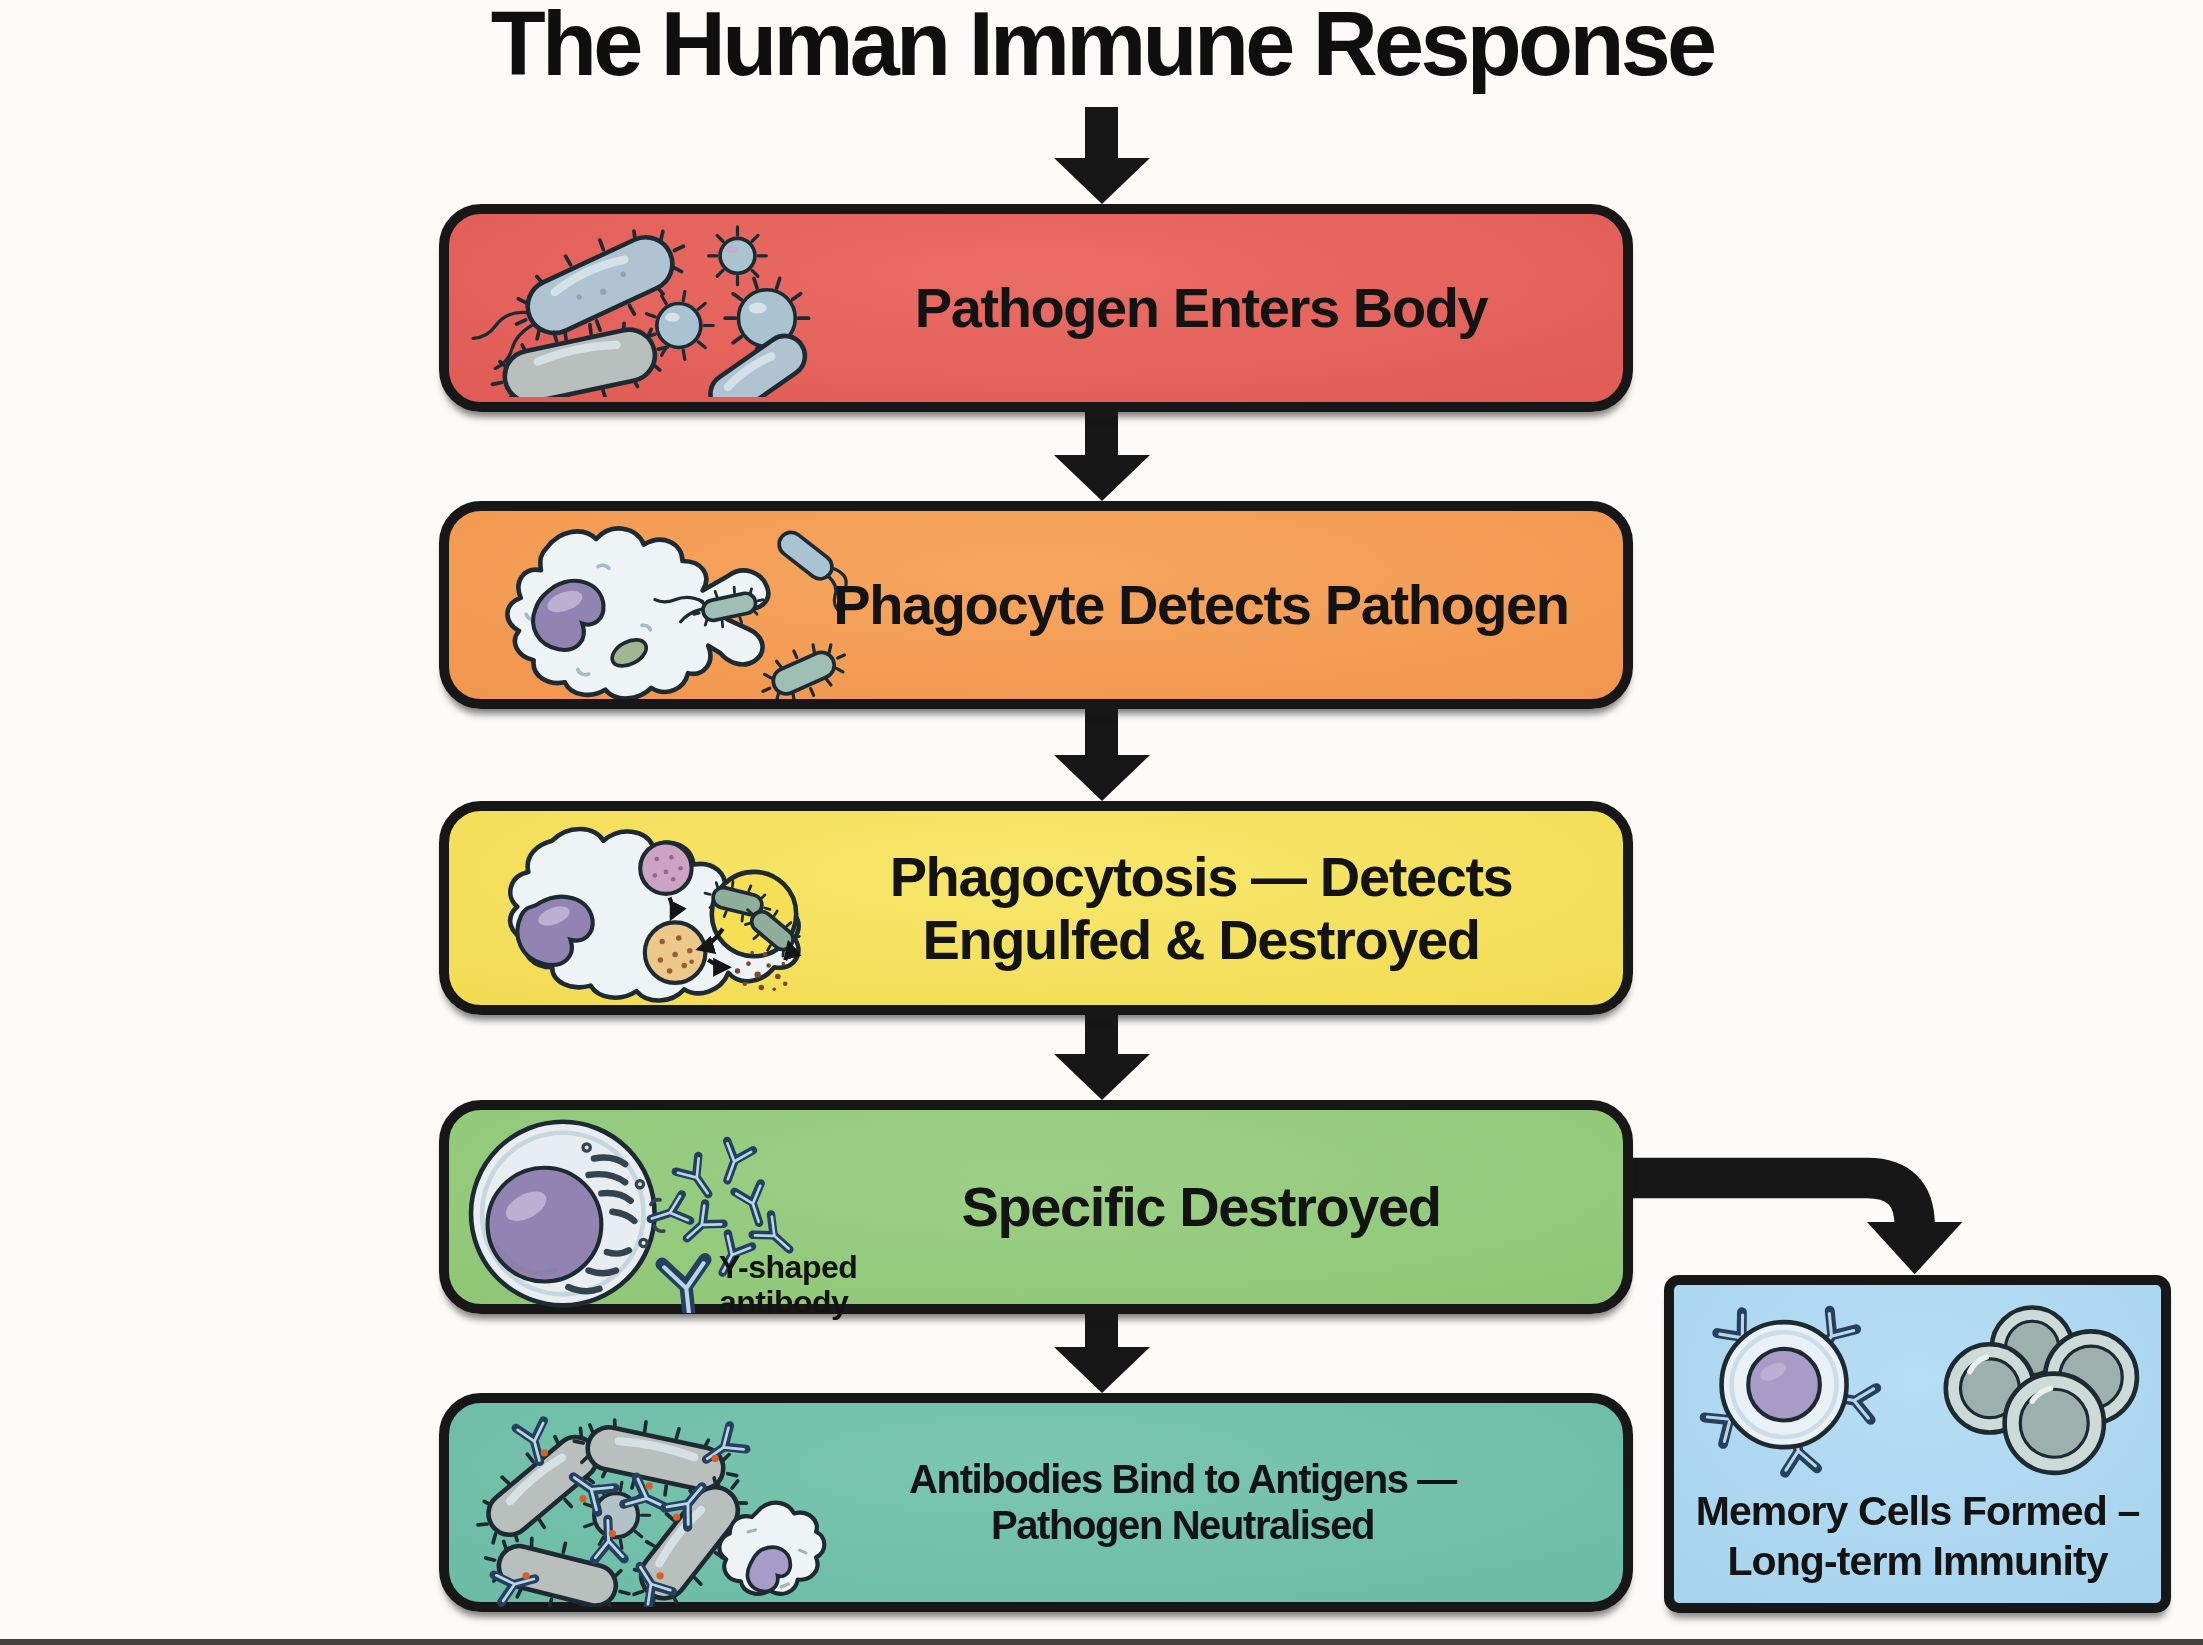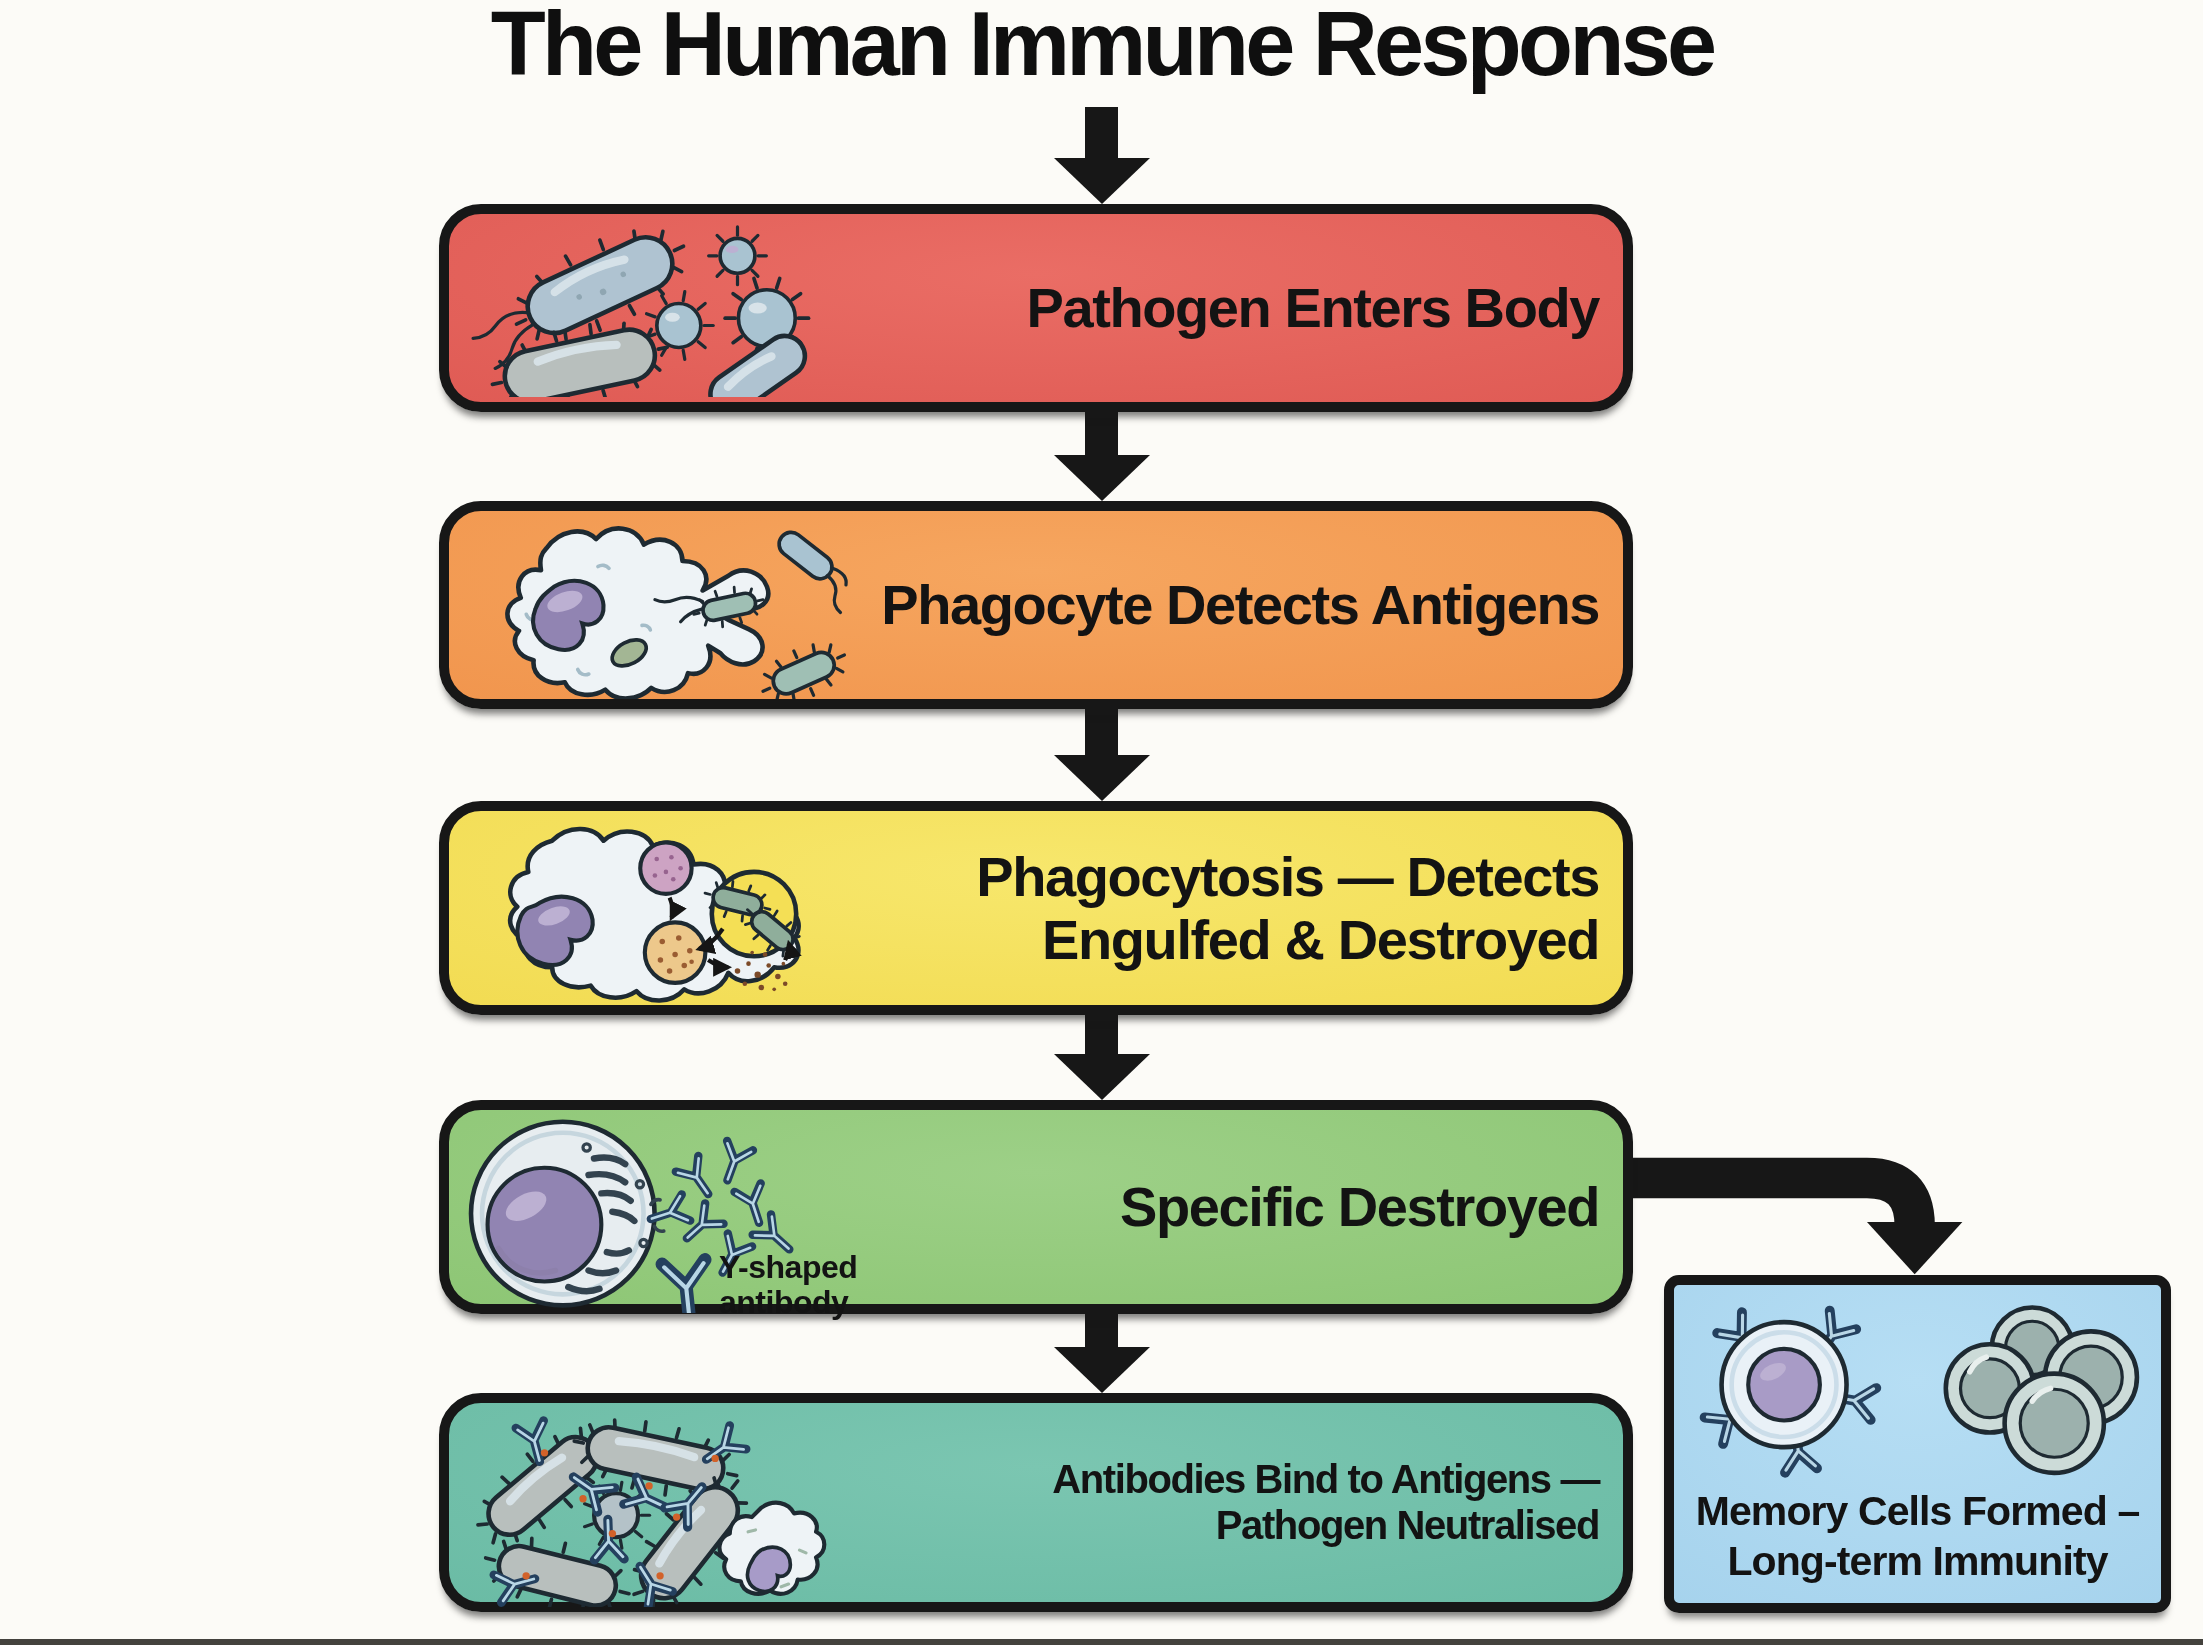--- a/index.html
+++ b/index.html
@@ -14,21 +14,21 @@
   .box1{top:204px;height:208px;background:radial-gradient(120% 150% at 50% 32%,#ea6d65 0%,#dd5751 75%)}
   .box2{top:501px;height:208px;background:radial-gradient(120% 150% at 50% 32%,#f6a65f 0%,#f0924a 75%)}
   .box3{top:801px;height:214px;background:radial-gradient(120% 150% at 50% 32%,#f7e76c 0%,#f1d94d 75%)}
   .box4{top:1100px;height:214px;background:radial-gradient(120% 150% at 50% 32%,#9dd087 0%,#8ac471 75%)}
   .box5{top:1393px;height:219px;background:radial-gradient(120% 150% at 50% 32%,#7bc6b1 0%,#67b9a2 75%)}
   .memory-box{position:absolute;left:1664px;top:1275px;width:507px;height:338px;box-sizing:border-box;
               border:10px solid #171717;border-radius:15px;
               background:radial-gradient(130% 140% at 50% 30%,#b6def4 0%,#a2d0eb 80%);
               box-shadow:0 9.2px 7.3px -4.6px rgba(25,25,25,.5)}
   .label{position:absolute;left:354px;right:24px;top:0;bottom:0;display:flex;flex-direction:column;
-         justify-content:center;text-align:right;font-weight:700;font-size:56px;line-height:1.13;
+         justify-content:center;text-align:center;font-weight:700;font-size:56px;line-height:1.13;
          letter-spacing:-1.4px;color:#131313}
   .box5 .label{left:317px;font-size:40px}
   .memory-label{position:absolute;left:7.3px;right:7.3px;bottom:16.5px;text-align:center;font-weight:700;
                 font-size:41px;line-height:1.22;letter-spacing:-0.9px;color:#131313}
   .annotation{position:absolute;left:270px;top:140px;font-size:32px;font-weight:700;line-height:1.08;
               letter-spacing:-0.5px;color:#131313}
   .illus{position:absolute}
   
   .varrow{position:absolute;left:1054px;width:96px}
   .varrow .stem{position:absolute;left:31px;top:0;width:33px;height:calc(100% - 44px);background:#171717}
@@ -242,21 +242,21 @@
           <line x1="347.2716212591735" y1="165.30177171808248" x2="342.3324756464599" y2="159.00853402859286"></line>
           <line x1="364.4753721030977" y1="155.0994090336119" x2="361.2214789584913" y2="147.79104537247107"></line>
           <line x1="383.5687613735474" y1="149.14124374450003" x2="382.19690784783353" y2="141.259745289004"></line>
           <line x1="399.73649808754107" y1="149.0360929997344" x2="401.54327235047873" y2="141.24279031327433"></line>
         </g>
       <g transform="rotate(-24 372 172)">
           <rect x="337" y="158" width="70" height="28" rx="14" class="bact-teal"></rect>
         </g>
     </svg>
     <div class="label">
-      <span>Phagocyte Detects Antigens</span>
+      <span>Phagocyte Detects Pathogen</span>
     </div>
   </section>
 
   <section class="flow-box box3">
     <svg class="illus" style="left:13px;top:3.7px" width="395" height="189" viewBox="0 0 430 206">
       <path class="cellbody" d="M98,28 C116,10 144,12 154,28 C172,12 200,16 208,34 C228,24 250,34 252,54
         C274,50 290,64 286,84 C304,74 326,80 336,96 C362,98 374,118 362,134 C374,152 360,170 340,166
         C326,184 302,186 290,172 C282,192 258,200 242,190 C228,206 202,206 190,192 C172,204 148,200 140,186
         C118,192 98,182 98,166 C78,166 64,152 70,136 C52,130 46,112 60,100 C46,88 52,66 72,62 C68,44 82,32 98,28 Z"></path>
       <circle cx="318" cy="108" r="46" fill="#f4df55" stroke="#1e2a32" stroke-width="5"></circle>

